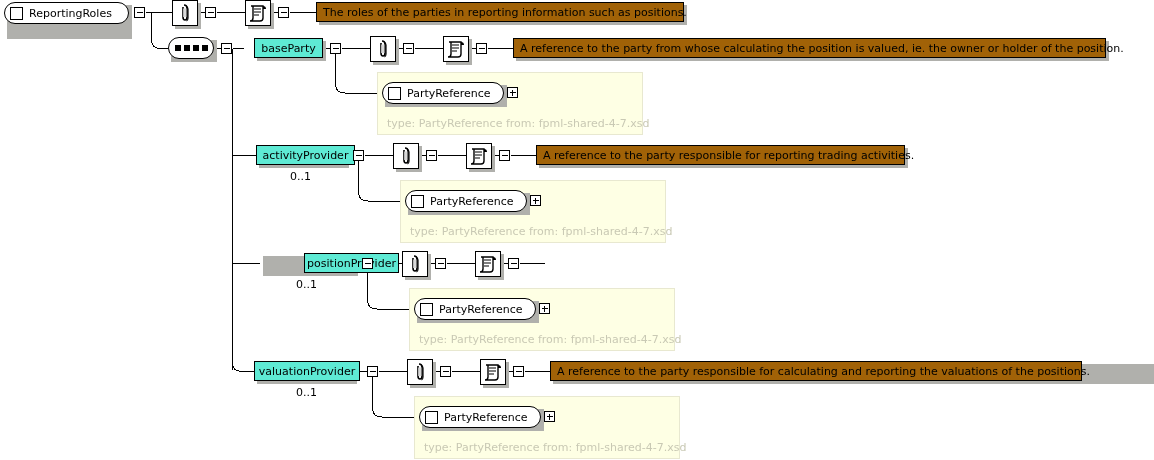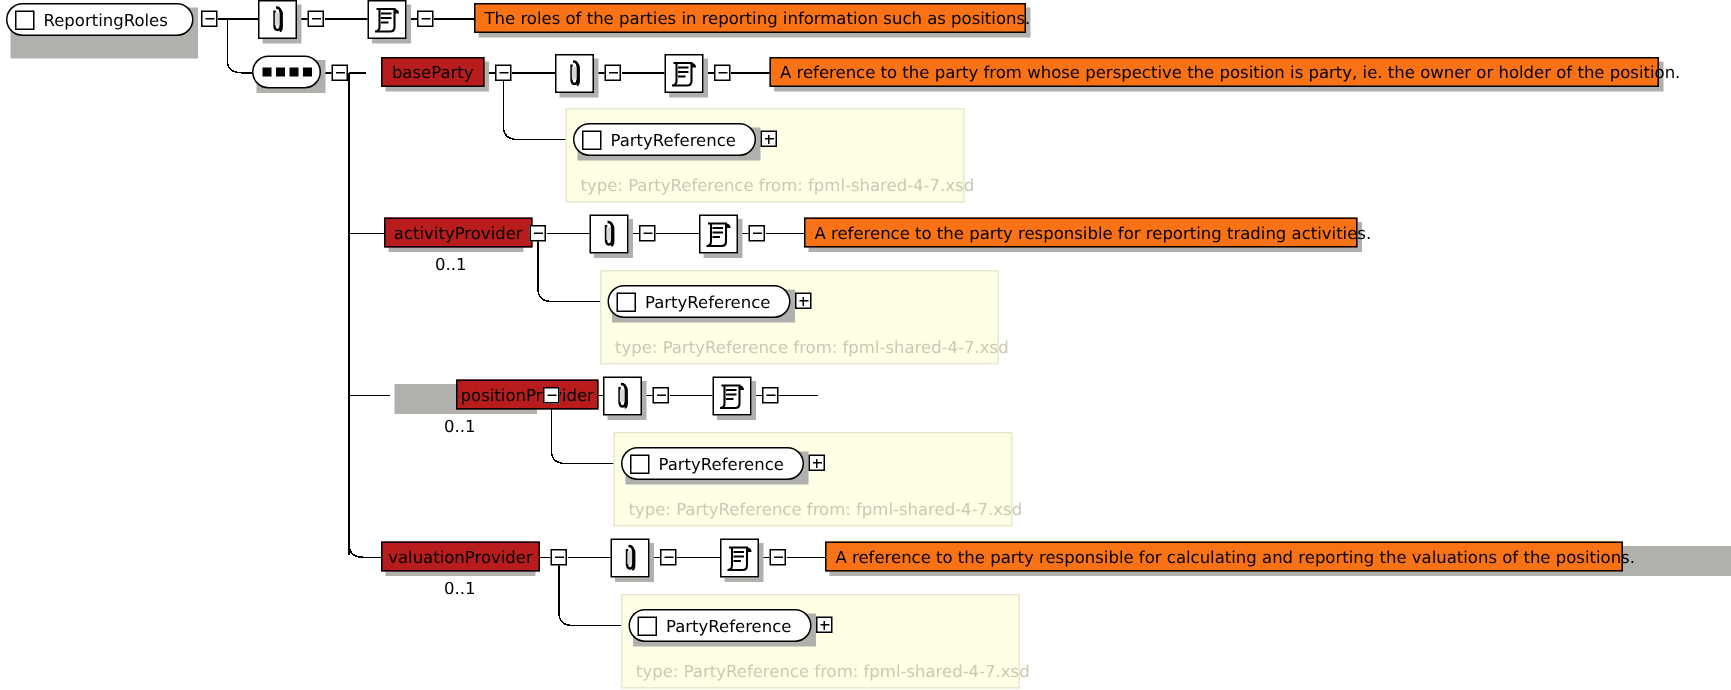--- a/index.html
+++ b/index.html
@@ -66,36 +66,36 @@
     font-size: 11px;
     line-height: 11px;
     color: #000000;
   }
 
   
   .name-box {
     position: absolute;
     height: 20px;
     box-sizing: border-box;
-    background: #b91c1c;
+    background: #5eead4;
     border: 1px solid #000000;
     display: flex;
     align-items: center;
     justify-content: center;
     white-space: nowrap;
     font-size: 11px;
     z-index: 5;
   }
 
   
   .doc-box {
     position: absolute;
     height: 20px;
     box-sizing: border-box;
-    background: #f97316;
+    background: #a16207;
     border: 1px solid #000000;
     display: flex;
     align-items: center;
     padding: 0 6px;
     white-space: nowrap;
     font-size: 11px;
     z-index: 5;
   }
 
   
@@ -307,21 +307,21 @@
       <svg width="24" height="24" viewBox="0 0 24 24">
         <path d="M5 5 h12 v12 q0 3 -3 3 H4 q3 0 3 -3 V5z" fill="#fff" stroke="#000" stroke-width="1.4"></path>
         <path d="M8 8 h7 M8 11 h7 M8 14 h5" stroke="#000" stroke-width="1.2"></path>
         <path d="M17 5 q3 0 3 3 h-3z" fill="#000"></path>
       </svg>
     </div>
   </div>
   <div class="toggle" style="left:476px; top:43px;"></div>
 
   <div class="shadowed" style="left:513px; top:38px; width:593px; height:20px; z-index:5;">
-    <div class="doc-box" style="left:0; top:0; width:593px;">A reference to the party from whose perspective the position is party, ie. the owner or holder of the position.</div>
+    <div class="doc-box" style="left:0; top:0; width:593px;">A reference to the party from whose calculating the position is valued, ie. the owner or holder of the position.</div>
   </div>
 
   <div class="ref-panel" style="left:377px; top:72px; width:266px; height:63px;">
     <span class="ref-type">type: PartyReference from: fpml-shared-4-7.xsd</span>
   </div>
   <div class="shadowed" style="left:382px; top:82px; width:122px; height:22px; z-index:5;">
     <div class="el-node" style="left:0; top:0; width:122px;">
       <span class="sq"></span>
       <span class="nm">PartyReference</span>
     </div>

